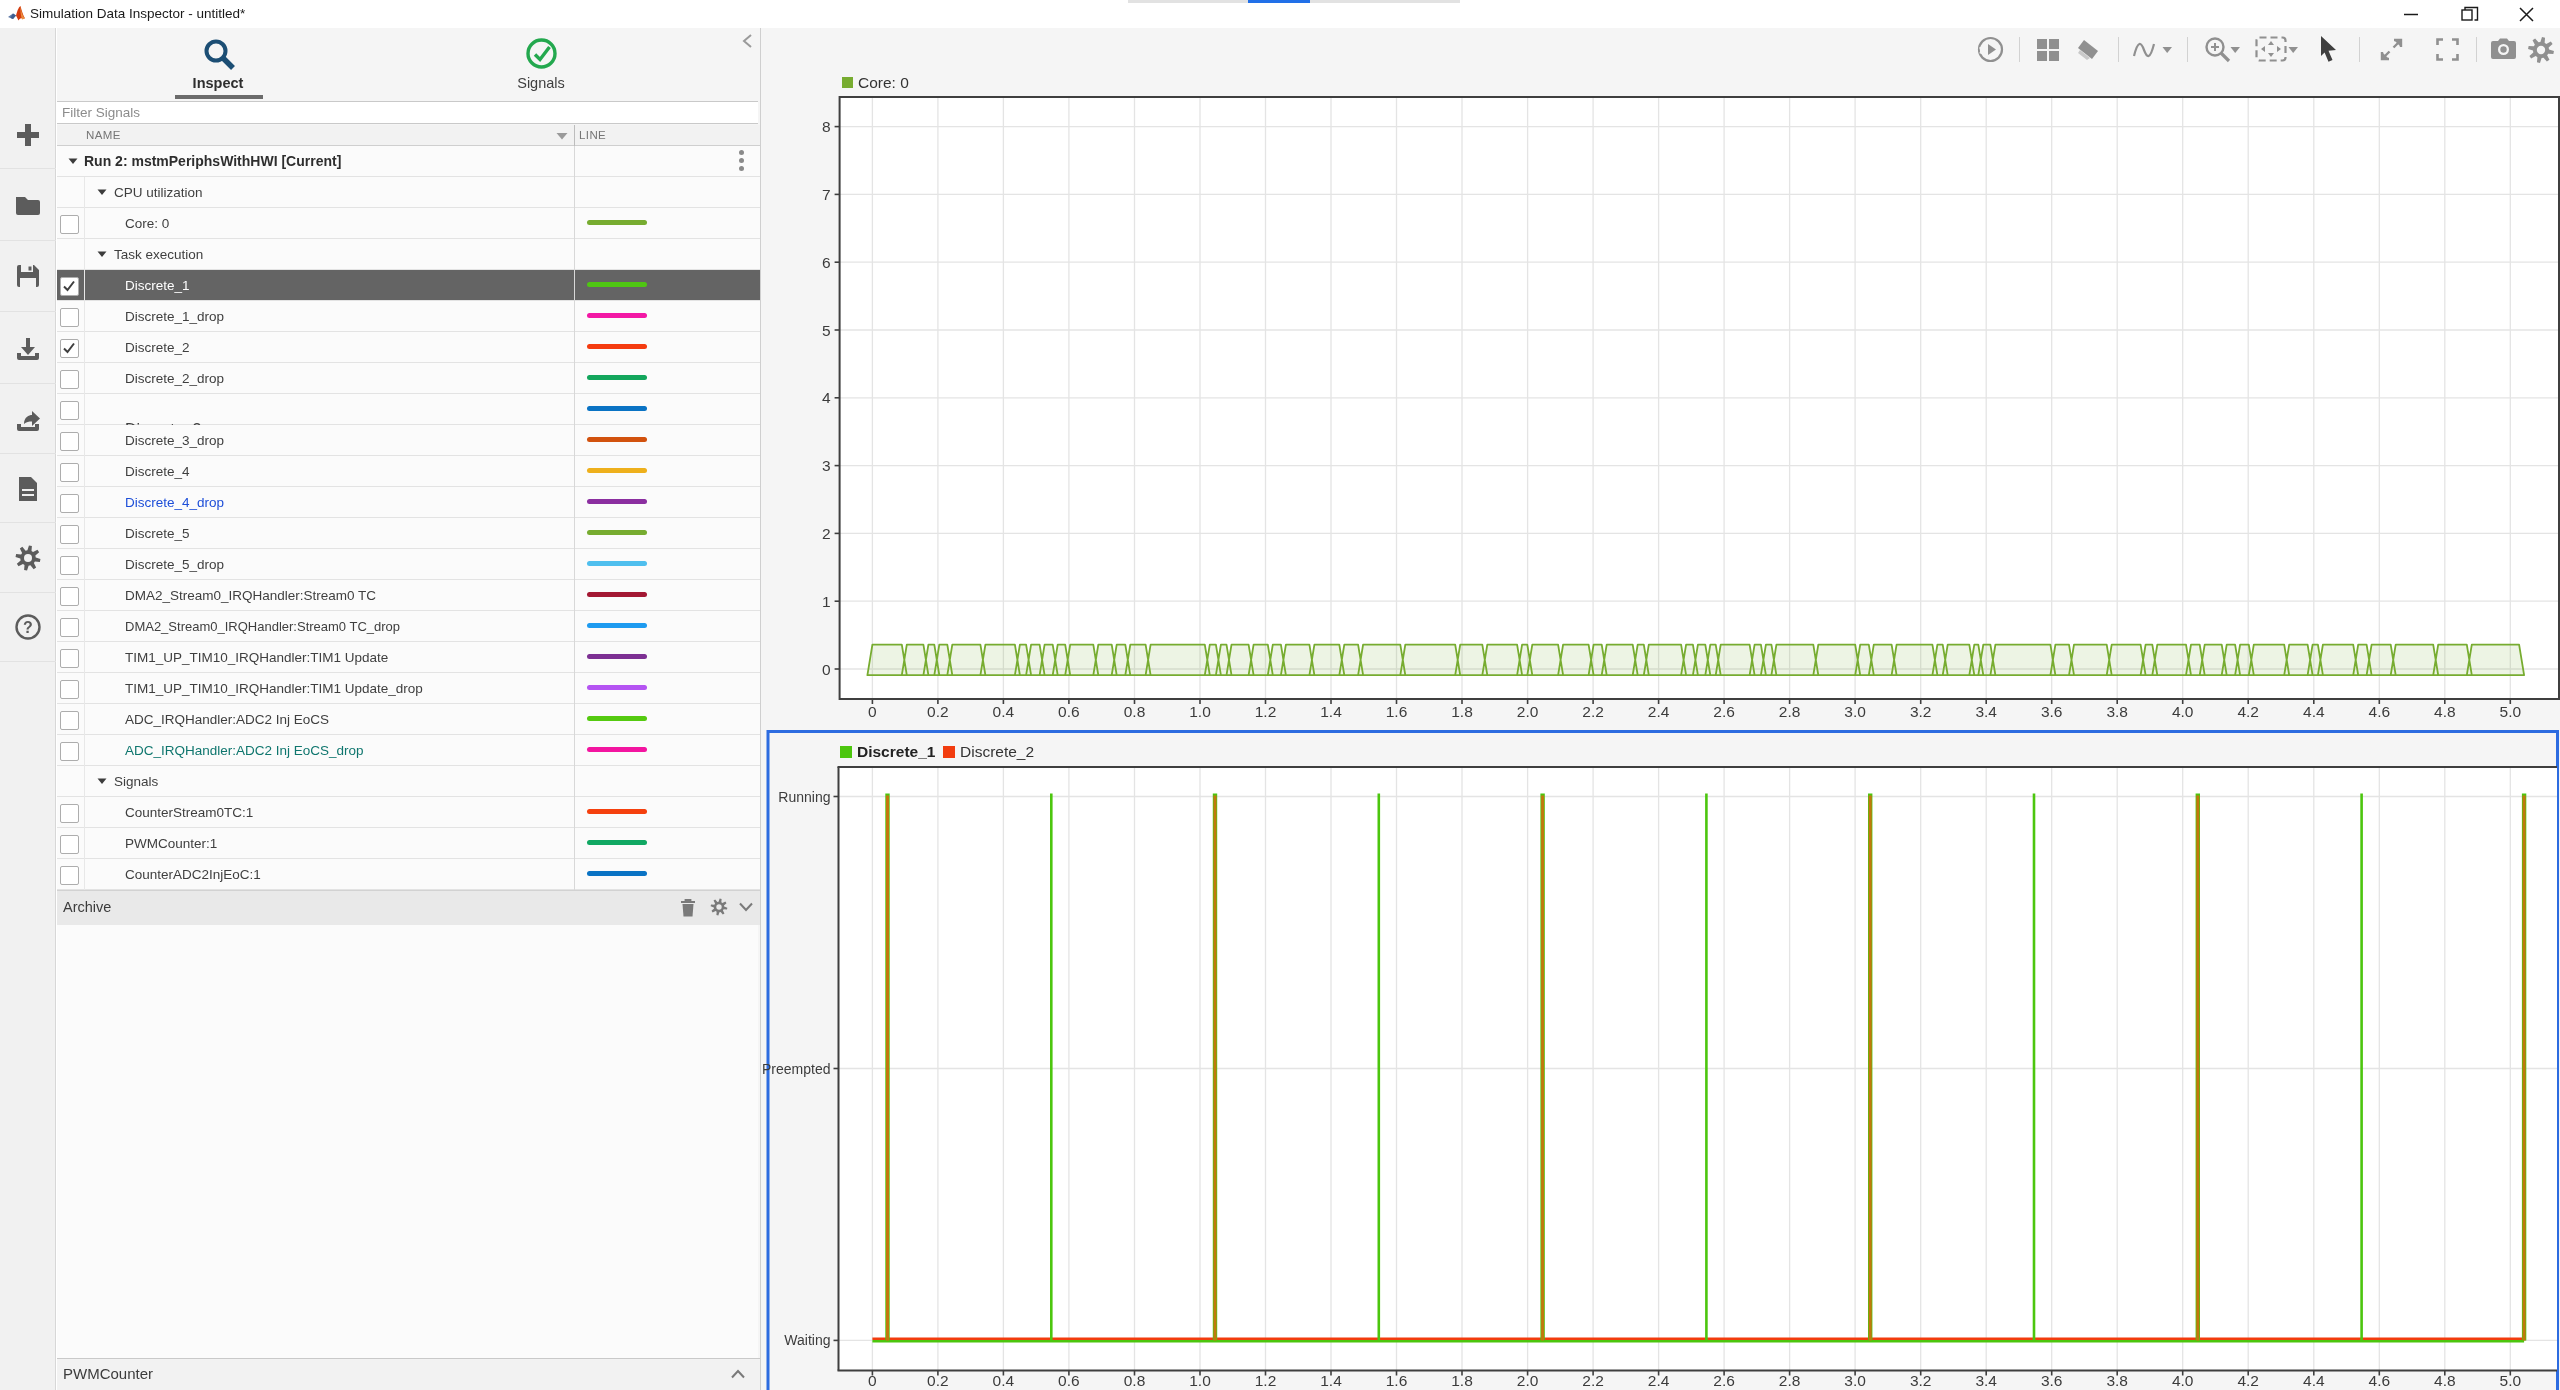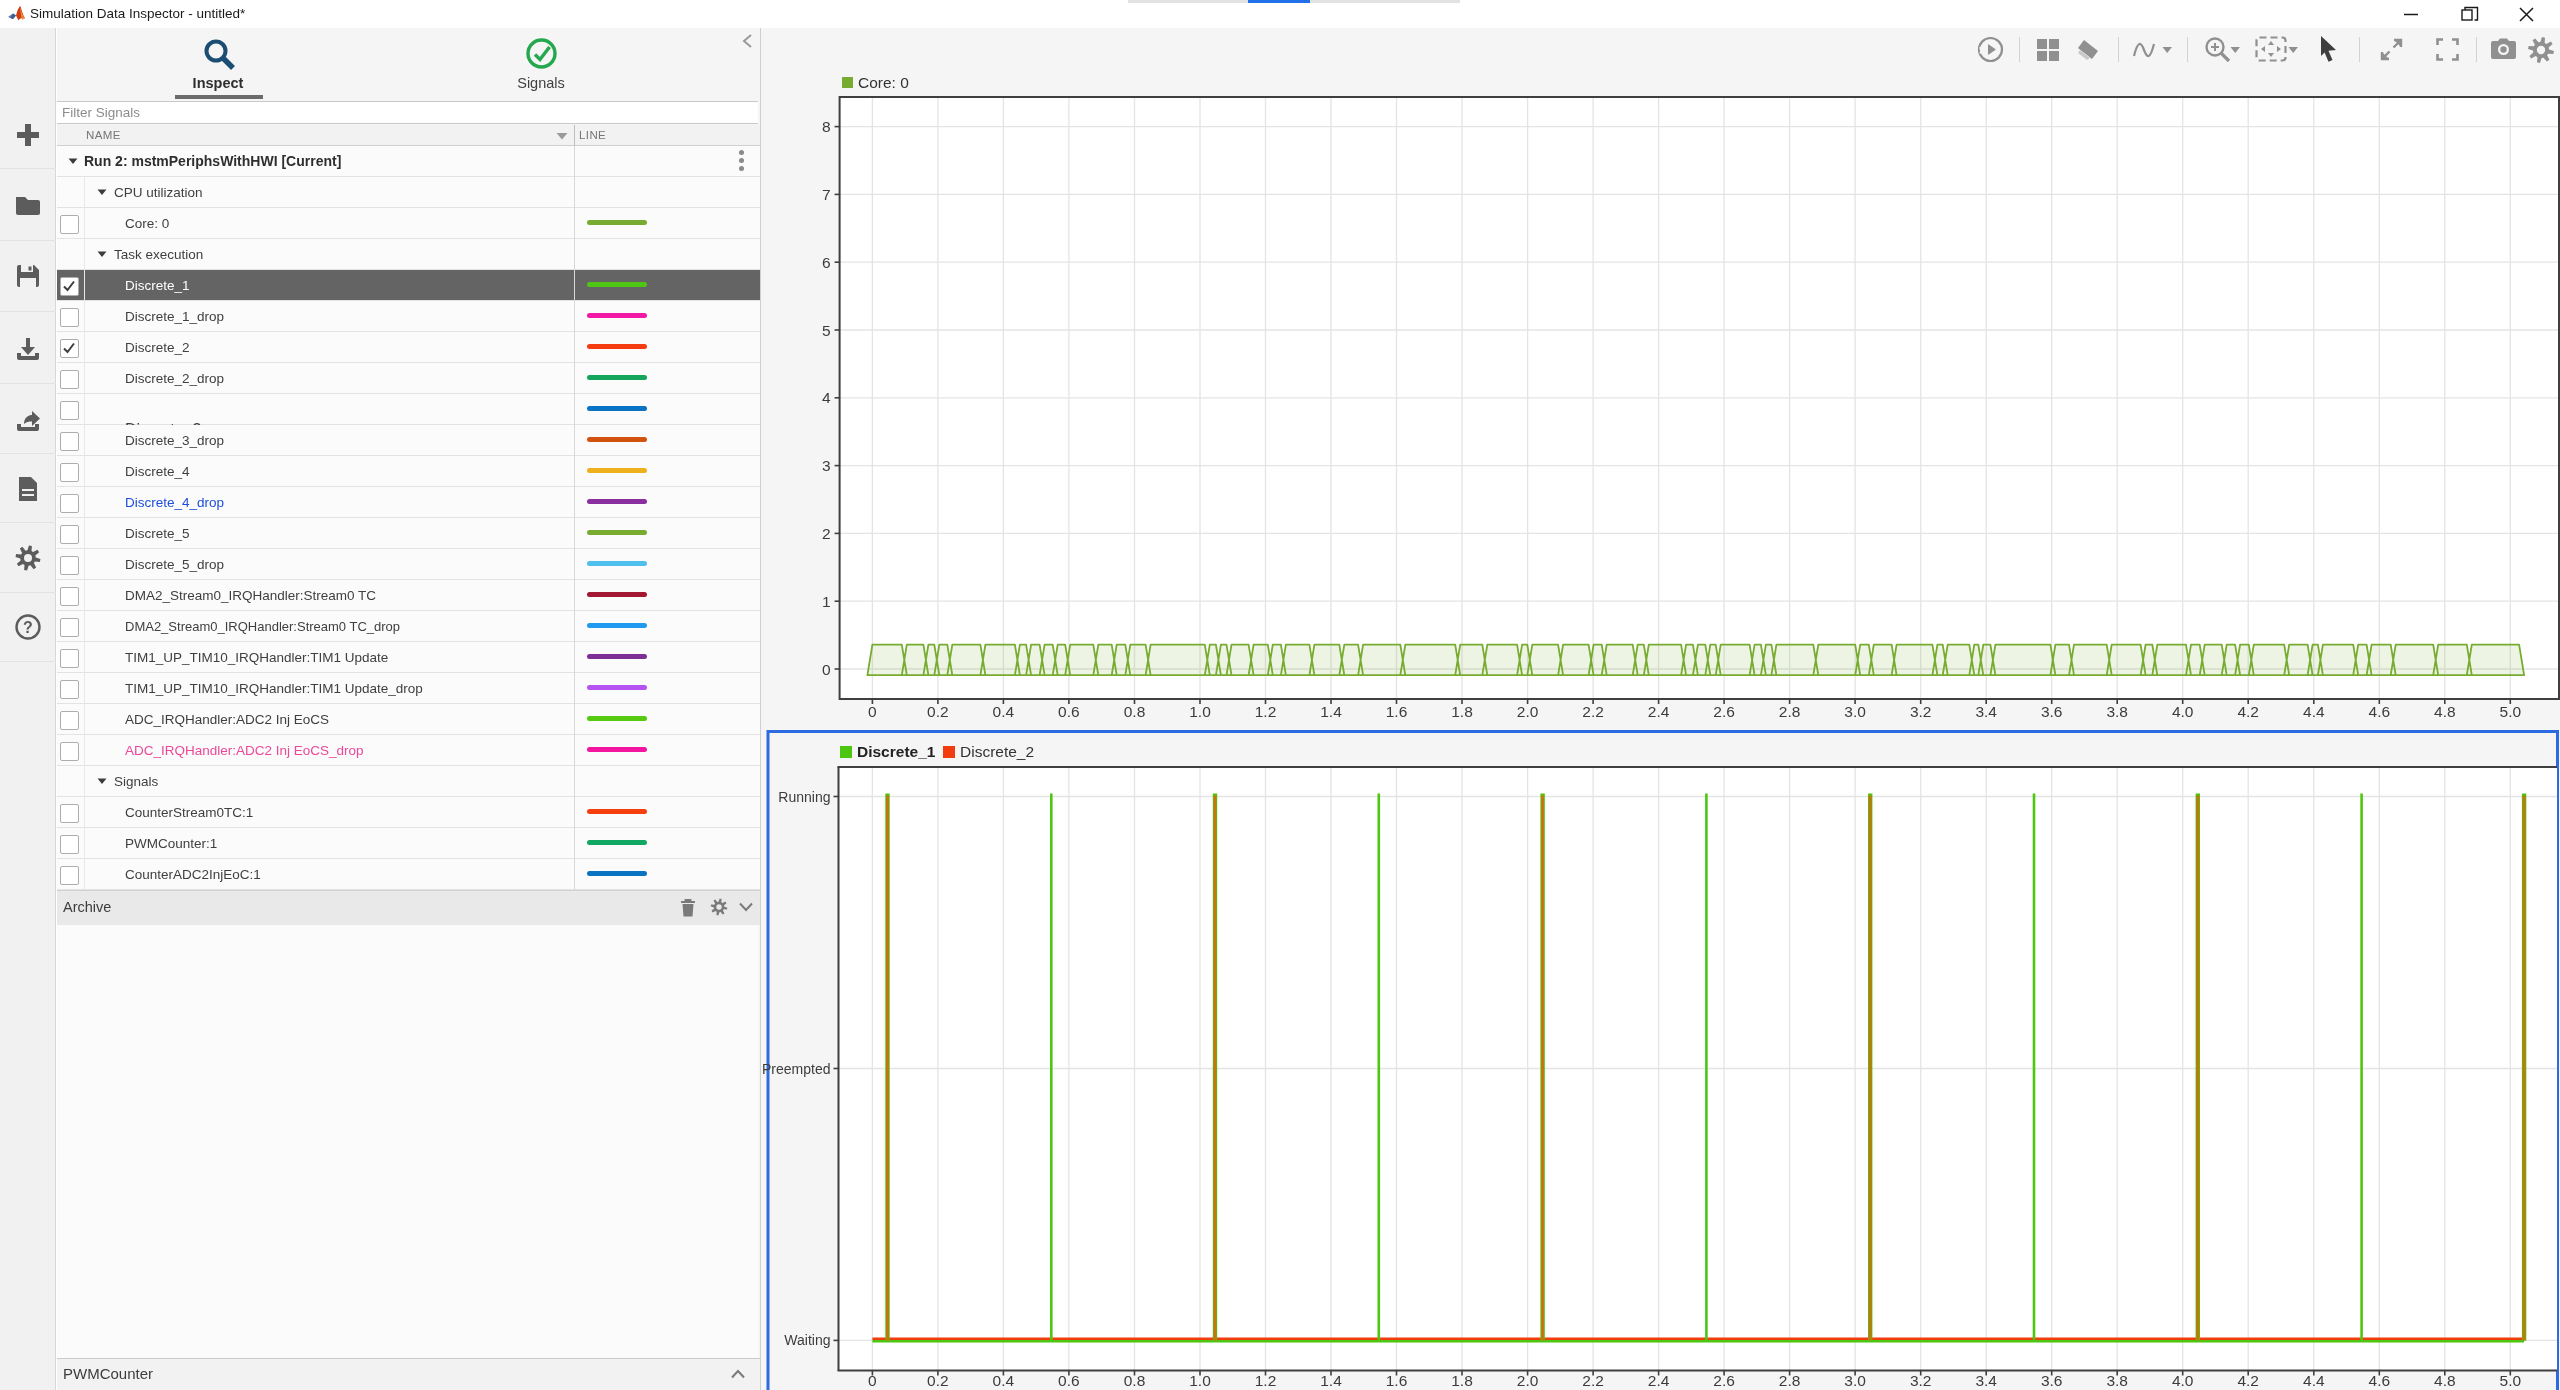--- a/index.html
+++ b/index.html
@@ -181,21 +181,21 @@
 <div style="position:absolute;left:57px;top:673px;width:703px;height:31px;background:#fbfbfb;border-bottom:1px solid #e3e3e3;box-sizing:border-box"></div>
 <div style="position:absolute;left:60px;top:680px;width:17px;height:17px;background:#fff;border:1px solid #adadad;border-radius:2px"></div>
 <div style="position:absolute;left:125px;top:673px;height:31px;line-height:31px;font-size:13.5px;color:#3f3f3f">TIM1_UP_TIM10_IRQHandler:TIM1 Update_drop</div>
 <div style="position:absolute;left:587px;top:685px;width:60px;height:5px;border-radius:2.5px;background:#b554f2"></div>
 <div style="position:absolute;left:57px;top:704px;width:703px;height:31px;background:#fbfbfb;border-bottom:1px solid #e3e3e3;box-sizing:border-box"></div>
 <div style="position:absolute;left:60px;top:711px;width:17px;height:17px;background:#fff;border:1px solid #adadad;border-radius:2px"></div>
 <div style="position:absolute;left:125px;top:704px;height:31px;line-height:31px;font-size:13.5px;color:#3f3f3f">ADC_IRQHandler:ADC2 Inj EoCS</div>
 <div style="position:absolute;left:587px;top:716px;width:60px;height:5px;border-radius:2.5px;background:#55ca10"></div>
 <div style="position:absolute;left:57px;top:735px;width:703px;height:31px;background:#fbfbfb;border-bottom:1px solid #e3e3e3;box-sizing:border-box"></div>
 <div style="position:absolute;left:60px;top:742px;width:17px;height:17px;background:#fff;border:1px solid #adadad;border-radius:2px"></div>
-<div style="position:absolute;left:125px;top:735px;height:31px;line-height:31px;font-size:13.5px;color:#ec4899">ADC_IRQHandler:ADC2 Inj EoCS_drop</div>
+<div style="position:absolute;left:125px;top:735px;height:31px;line-height:31px;font-size:13.5px;color:#0f766e">ADC_IRQHandler:ADC2 Inj EoCS_drop</div>
 <div style="position:absolute;left:587px;top:747px;width:60px;height:5px;border-radius:2.5px;background:#f315a0"></div>
 <div style="position:absolute;left:57px;top:766px;width:703px;height:31px;background:#fbfbfb;border-bottom:1px solid #e3e3e3;box-sizing:border-box"></div>
 <svg style="position:absolute;left:97px;top:777px" width="10" height="8">
     <path d="M0.5 1.5 L9.5 1.5 L5 7 Z" fill="#3c3c3c"></path>
   </svg>
 <div style="position:absolute;left:114px;top:766px;height:31px;line-height:31px;font-size:13.5px;color:#3f3f3f">Signals</div>
 <div style="position:absolute;left:57px;top:797px;width:703px;height:31px;background:#fbfbfb;border-bottom:1px solid #e3e3e3;box-sizing:border-box"></div>
 <div style="position:absolute;left:60px;top:804px;width:17px;height:17px;background:#fff;border:1px solid #adadad;border-radius:2px"></div>
 <div style="position:absolute;left:125px;top:797px;height:31px;line-height:31px;font-size:13.5px;color:#3f3f3f">CounterStream0TC:1</div>
 <div style="position:absolute;left:587px;top:809px;width:60px;height:5px;border-radius:2.5px;background:#f5400e"></div>

